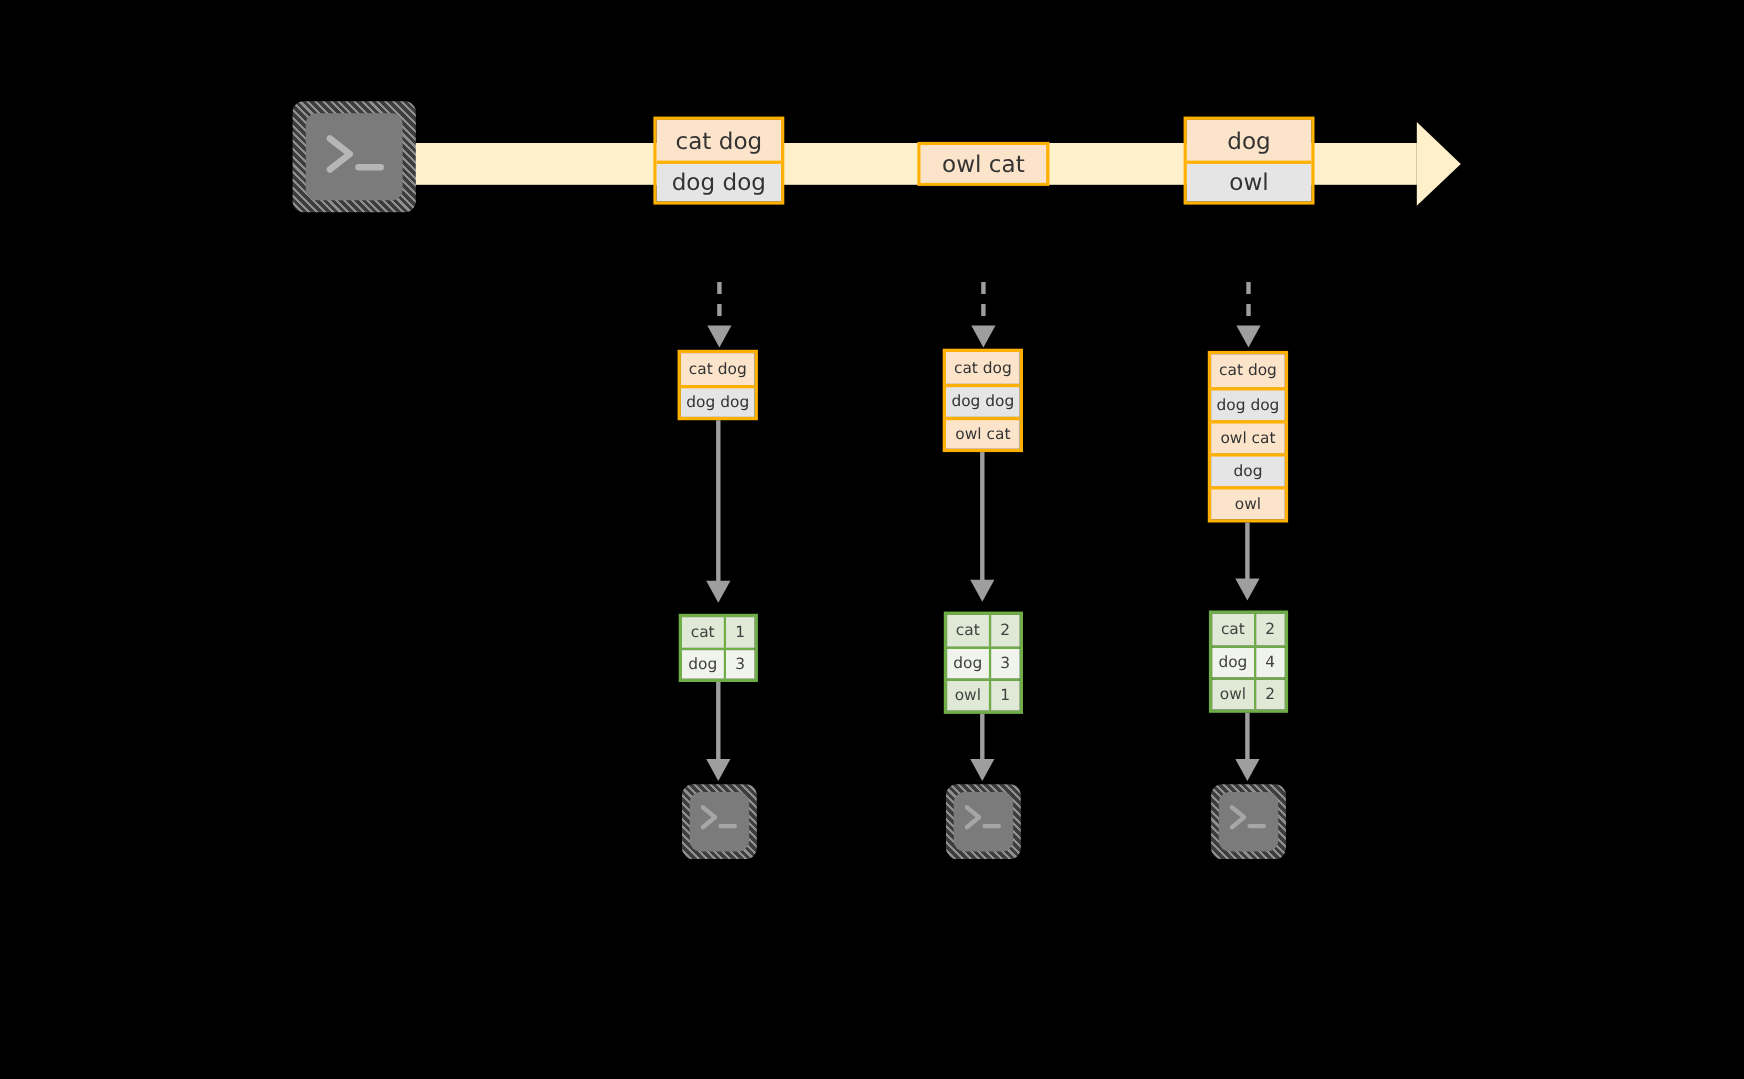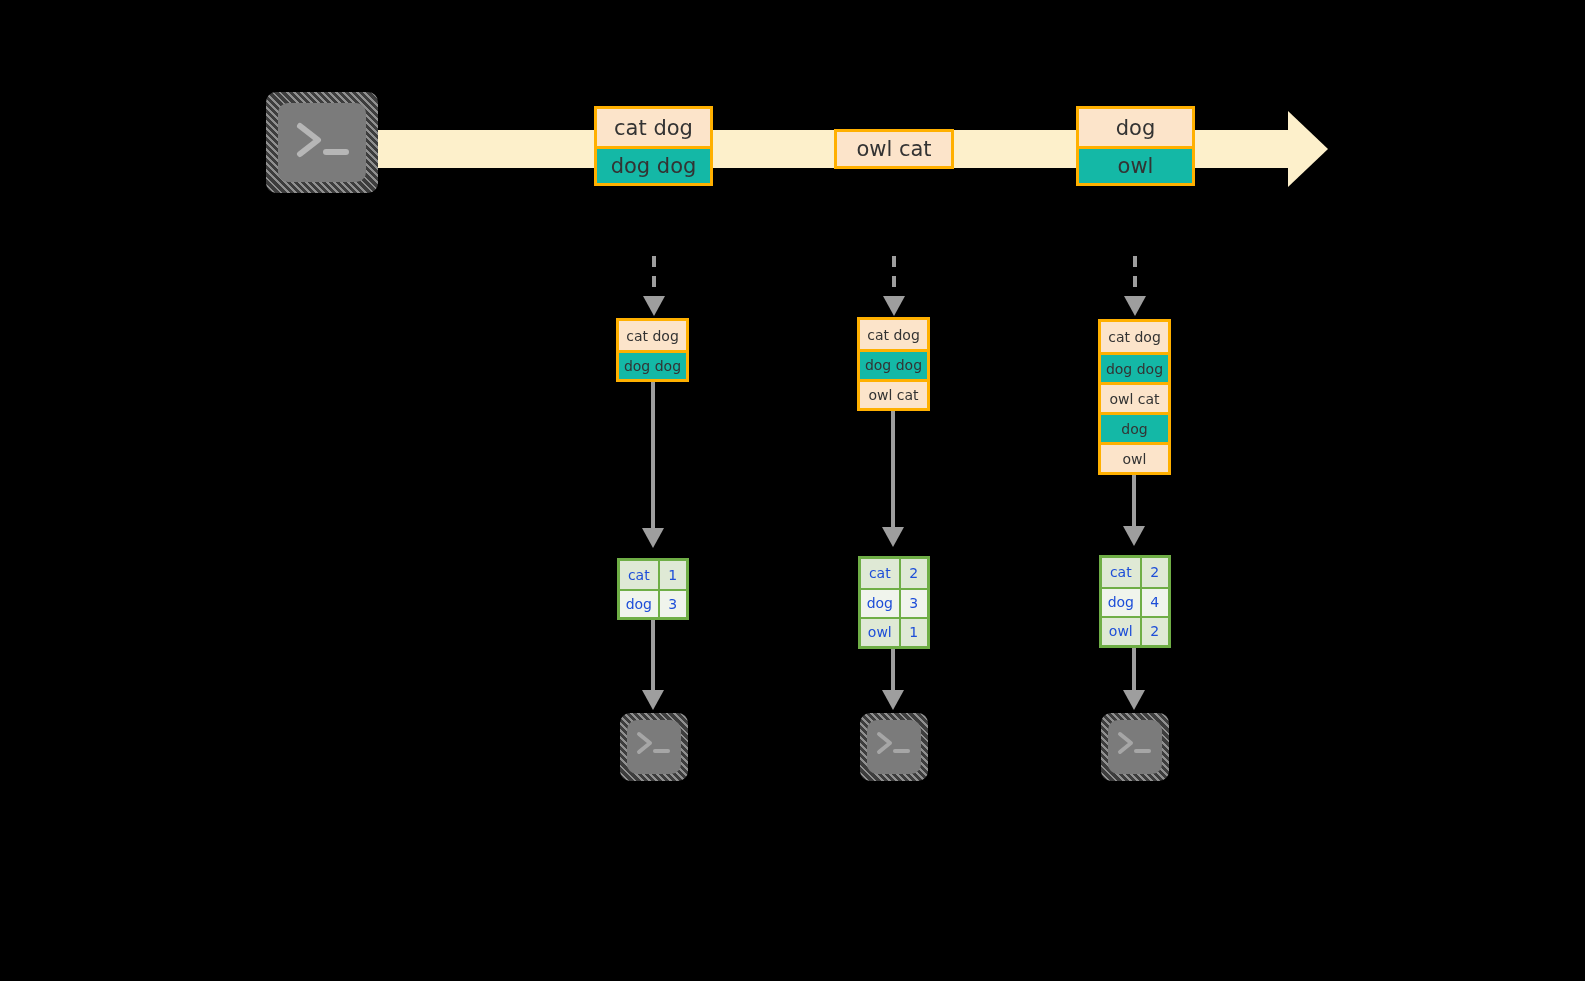--- a/index.html
+++ b/index.html
@@ -36,32 +36,32 @@
     position:absolute;border:3px solid #ffb000;box-sizing:border-box;
     display:flex;flex-direction:column;
   }
   .obox .row{
     box-sizing:border-box;
     display:flex;align-items:center;justify-content:center;
     color:#333;white-space:nowrap;
   }
   .obox .row + .row{border-top:3px solid #ffb000;}
   .row.dark{background:#fce4ca;}
-  .row.light{background:#14b8a6;}
+  .row.light{background:#e5e5e5;}
 
   
   .gtable{
     position:absolute;border:3px solid #6fae46;box-sizing:border-box;
     display:flex;flex-direction:column;
   }
   .gtable .grow{display:flex;box-sizing:border-box;}
   .gtable .grow + .grow{border-top:2px solid #6fae46;}
   .gtable .gcell{
     box-sizing:border-box;display:flex;align-items:center;justify-content:center;
-    color:#1d4ed8;white-space:nowrap;
+    color:#404040;white-space:nowrap;
   }
   .gtable .gcell.word{border-right:2px solid #6fae46;}
   .grow.dark .gcell{background:#dfe9d5;}
   .grow.light .gcell{background:#f0f4ec;}
 
   
   .vline{position:absolute;background:#9e9e9e;width:4px;}
   .vdash{
     position:absolute;width:4px;
     background:repeating-linear-gradient(to bottom,#9e9e9e 0px,#9e9e9e 11px,transparent 11px,transparent 20px);

